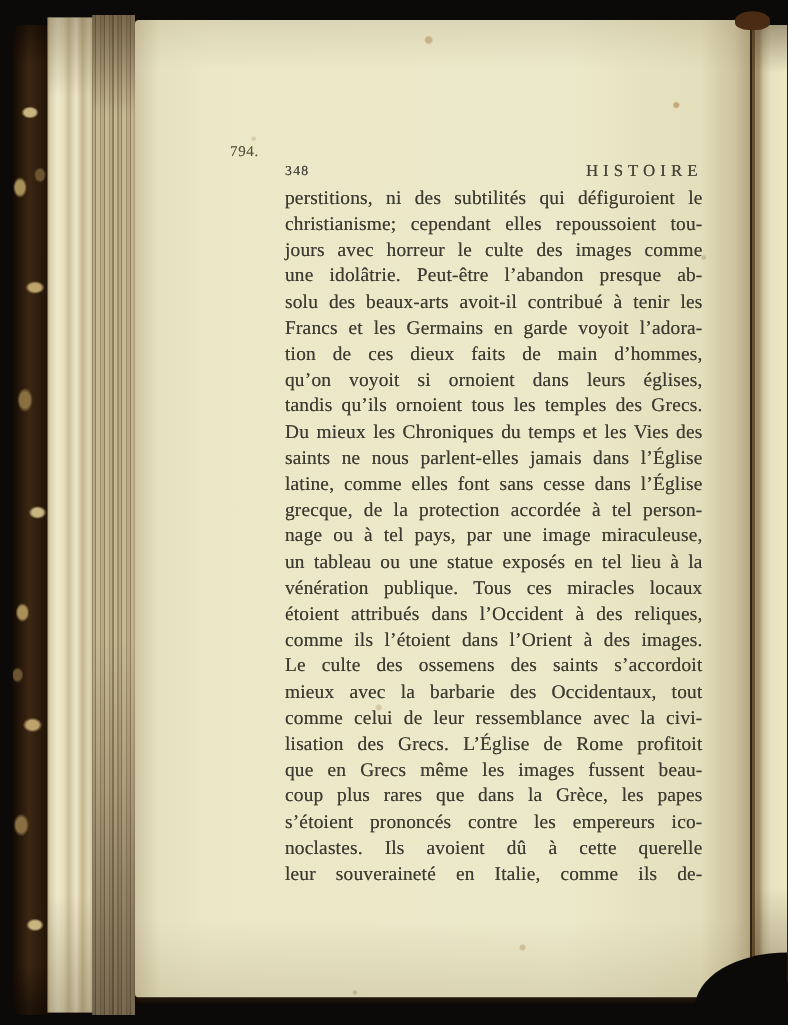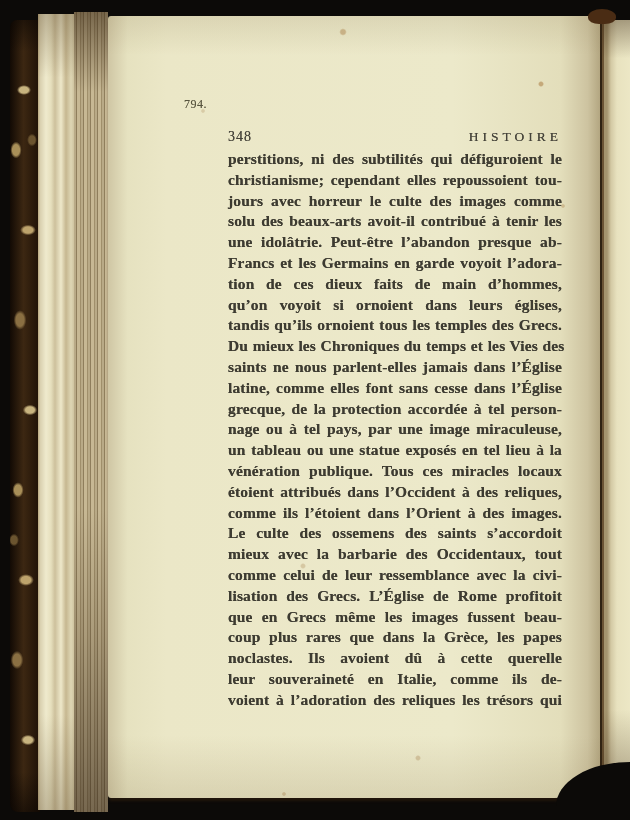--- a/index.html
+++ b/index.html
@@ -96,34 +96,34 @@
 
   
   .text-col{
     position:absolute;left:120px;top:68px;width:334px;
     color:var(--ink);
     text-shadow:0 0 .5px rgba(61,59,49,.75);
   }
   .headline{position:relative;height:20px;line-height:20px;}
   .folio{
     position:absolute;left:0;top:0;
-    font-size:14px;letter-spacing:1px;color:#45433a;
+    font-size:11px;letter-spacing:1px;color:#45433a;
   }
   .running-head{
     text-align:right;font-size:13.5px;letter-spacing:4px;
     color:#45433a;padding-left:4px;margin-top:43px;
   }
-  .body{margin-top:2px;font-weight:bold;}
+  .body{margin-top:2px;}
   .tline{
     font-size:15.5px;line-height:20.8px;height:20.8px;
     text-align:justify;text-align-last:justify;
     letter-spacing:.15px;word-spacing:.5px;white-space:nowrap;
   }
   .margin-note{
-    position:absolute;left:76px;top:81px;
+    position:absolute;left:76px;top:98px;
     font-size:12px;letter-spacing:.5px;color:#57543f;
     text-shadow:0 0 .5px rgba(87,84,63,.6);
   }
 </style>
 </head>
 <body>
 
 <div class="scan">
   <div class="spine"></div>
   <div class="edge-light"></div>
@@ -133,44 +133,44 @@
     <div class="margin-note">794.</div>
     <div class="text-col">
       <div class="headline">
         <span class="folio">348</span>
         <div class="running-head">HISTOIRE</div>
       </div>
       <div class="body">
           <div class="tline">perstitions, ni des subtilités qui défiguroient le</div>
           <div class="tline">christianisme; cependant elles repoussoient tou-</div>
           <div class="tline">jours avec horreur le culte des images comme</div>
+          <div class="tline">une idolâtrie. Peut-être l’abandon presque ab-</div>
           <div class="tline">solu des beaux-arts avoit-il contribué à tenir les</div>
-          <div class="tline">une idolâtrie. Peut-être l’abandon presque ab-</div>
           <div class="tline">Francs et les Germains en garde voyoit l’adora-</div>
           <div class="tline">tion de ces dieux faits de main d’hommes,</div>
           <div class="tline">qu’on voyoit si ornoient dans leurs églises,</div>
           <div class="tline">tandis qu’ils ornoient tous les temples des Grecs.</div>
           <div class="tline">Du mieux les Chroniques du temps et les Vies des</div>
           <div class="tline">saints ne nous parlent-elles jamais dans l’Église</div>
           <div class="tline">latine, comme elles font sans cesse dans l’Église</div>
           <div class="tline">grecque, de la protection accordée à tel person-</div>
           <div class="tline">nage ou à tel pays, par une image miraculeuse,</div>
           <div class="tline">un tableau ou une statue exposés en tel lieu à la</div>
           <div class="tline">vénération publique. Tous ces miracles locaux</div>
           <div class="tline">étoient attribués dans l’Occident à des reliques,</div>
           <div class="tline">comme ils l’étoient dans l’Orient à des images.</div>
           <div class="tline">Le culte des ossemens des saints s’accordoit</div>
           <div class="tline">mieux avec la barbarie des Occidentaux, tout</div>
           <div class="tline">comme celui de leur ressemblance avec la civi-</div>
           <div class="tline">lisation des Grecs. L’Église de Rome profitoit</div>
           <div class="tline">que en Grecs même les images fussent beau-</div>
           <div class="tline">coup plus rares que dans la Grèce, les papes</div>
+          <div class="tline">s’étoient prononcés contre les empereurs ico-</div>
           <div class="tline">noclastes. Ils avoient dû à cette querelle</div>
           <div class="tline">leur souveraineté en Italie, comme ils de-</div>
-          <div class="tline">voient à l’adoration des reliques les trésors qui</div>
         </div>
     </div>
   </div>
 
   <div class="facing"></div>
   <div class="corner-leather"></div>
   <div class="curl"></div>
 </div>
 
 </body></html>

